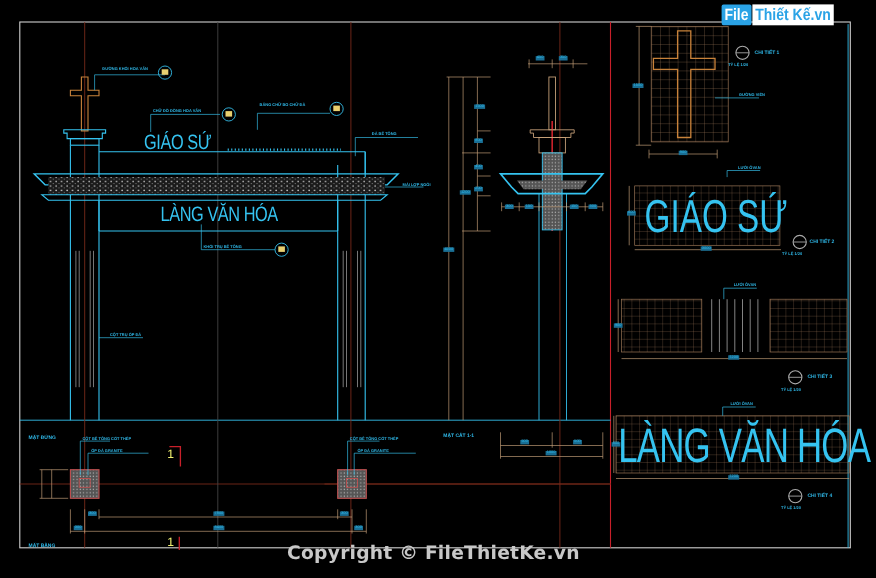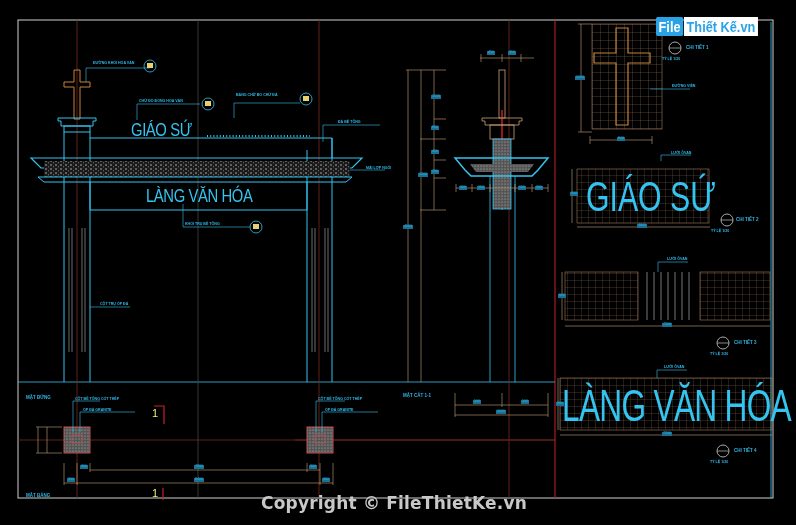--- a/index.html
+++ b/index.html
@@ -5,21 +5,21 @@
   html, body { margin:0; padding:0; background:#000; }
   body { width:796px; height:525px; position:relative; overflow:hidden; font-family:"Liberation Sans", sans-serif; }
   #canvas { position:absolute; left:0; top:0; width:796px; height:525px; }
   .lbl { position:absolute; color:#2fb8e8; font-family:"Liberation Sans", sans-serif; white-space:nowrap; line-height:1; }
   .tiny { font-size:3.6px; font-weight:bold; }
   .dim { font-size:3.6px; color:#2fb8e8; background:#1a6f95; padding:0 1px; }
   .sign-small { font-family:"Liberation Sans", sans-serif; color:#35c3f0; font-size:19px; letter-spacing:-0.5px; transform:scaleX(0.78); transform-origin:left top; }
   .sign-big { font-family:"Liberation Sans", sans-serif; color:#35c3f0; }
   .detail-title { font-size:4.5px; color:#2fb8e8; font-weight:bold; }
   .section-mark { color:#f0f070; font-size:11px; font-family:"Liberation Sans", sans-serif; }
-  .logo { position:absolute; left:656px; top:17px; display:flex; }
+  .logo { position:absolute; left:656px; top:4px; display:flex; }
   .logo .file { background:#2aa3e6; color:#fff; font-weight:bold; font-size:15px; padding:1px 3px; border-radius:2px; font-family:"Liberation Sans", sans-serif; transform:scaleX(0.85); transform-origin:left; }
   .logo .rest { color:#2aa3e6; font-weight:bold; font-size:15px; background:#fff; padding:1px 3px; margin-left:-4px; font-family:"Liberation Sans", sans-serif; transform:scaleX(0.85); transform-origin:left; }
   .copyright { position:absolute; left:261px; top:493px; color:#c8c8c8; font-size:17px; font-weight:bold; font-family:"DejaVu Sans", sans-serif; letter-spacing:0.2px;text-align:right; }
 </style>
 </head>
 <body>
 
 <svg id="canvas" viewBox="0 0 796 525" xmlns="http://www.w3.org/2000/svg">
   <defs>
     <pattern id="grid" width="8" height="8" patternUnits="userSpaceOnUse">

